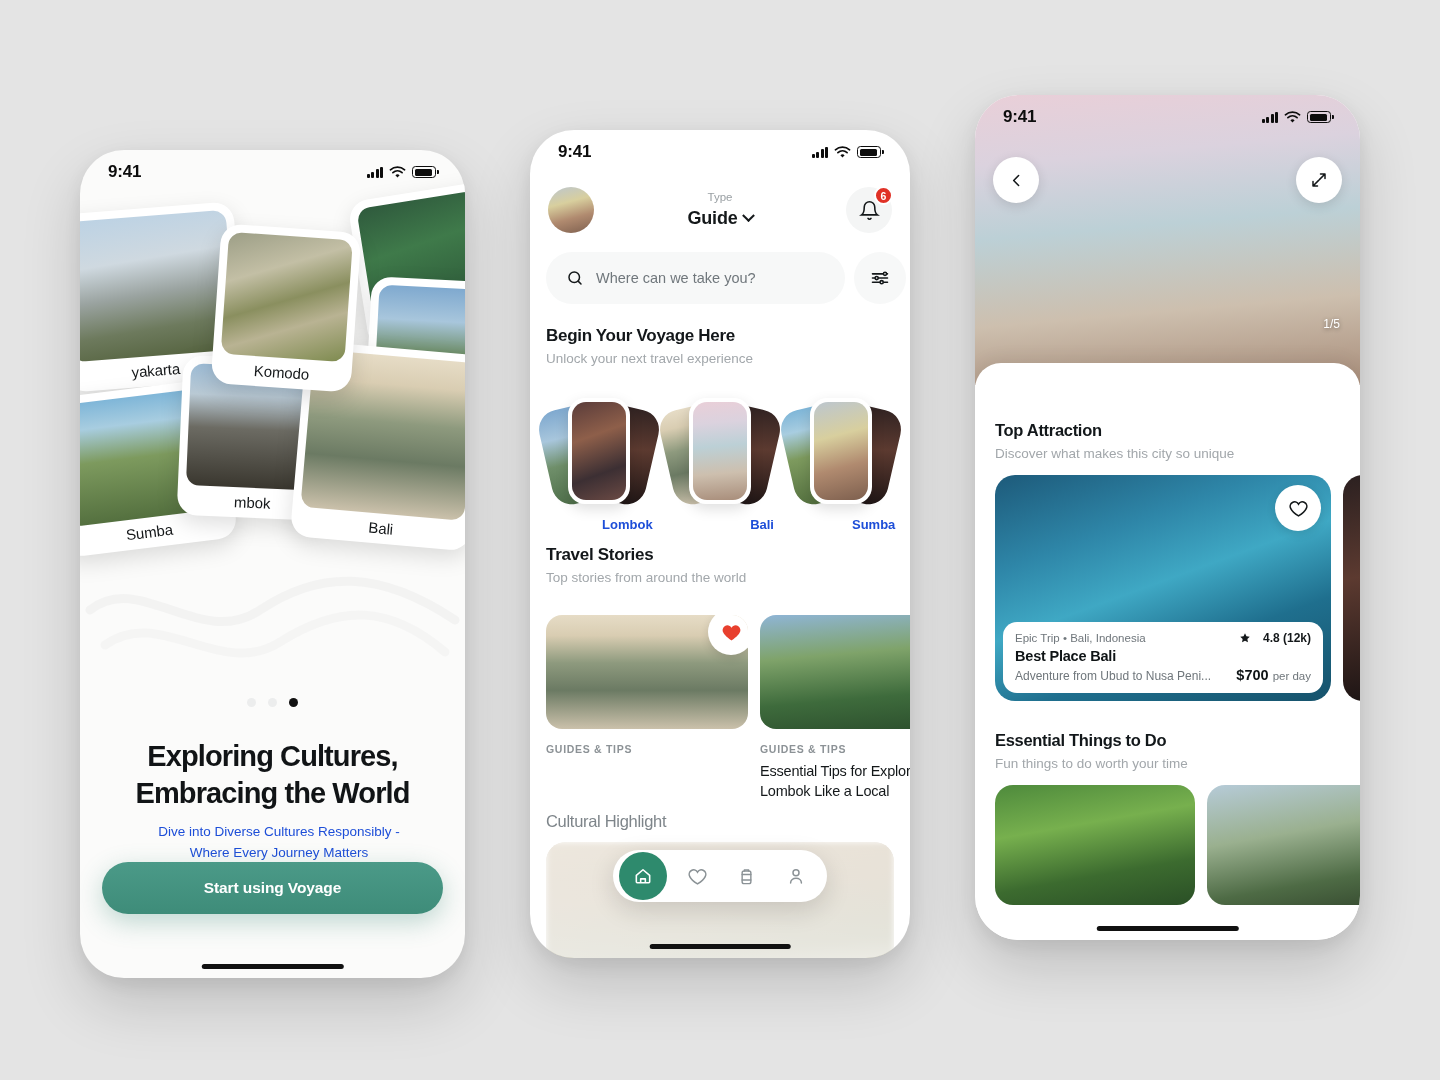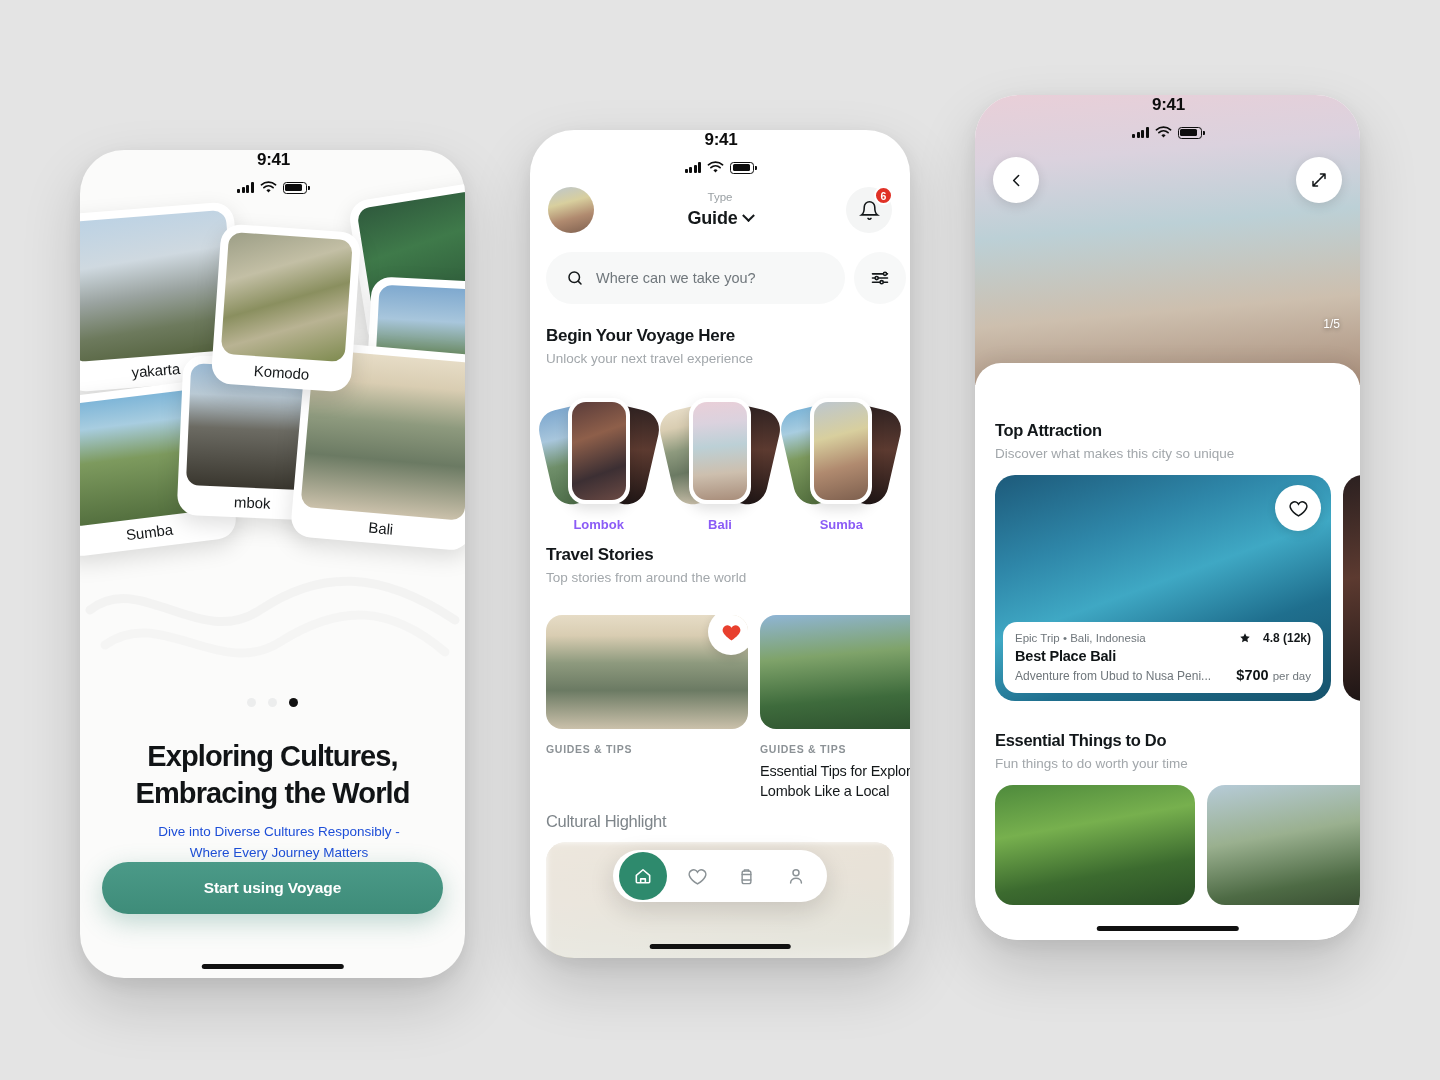--- a/index.html
+++ b/index.html
@@ -18,21 +18,21 @@
     border-radius:44px;
     overflow:hidden;
     box-shadow:0 26px 60px rgba(0,0,0,.16), 0 6px 18px rgba(0,0,0,.07);
   }
   .screen { position:absolute; inset:0; overflow:hidden; }
 
   
   .statusbar {
     position:absolute; top:0; left:0; right:0; height:44px;
     display:flex; align-items:center; justify-content:space-between;
-    padding:0 26px 0 28px; z-index:40;flex-direction:column;
+    padding:0 26px 0 28px; z-index:40;
   }
   .sb-time { font-size:17px; font-weight:700; letter-spacing:-.2px; color:#0d0d0d; }
   .sb-icons { display:flex; align-items:center; gap:6px; }
   .sig { display:flex; align-items:flex-end; gap:1.5px; height:11px; }
   .sig i { width:3px; background:#0d0d0d; border-radius:1px; display:block; }
   .sig i:nth-child(1){height:4px;} .sig i:nth-child(2){height:6px;}
   .sig i:nth-child(3){height:8.5px;} .sig i:nth-child(4){height:11px;}
   .batt { width:24px; height:12px; border:1.6px solid #0d0d0d; border-radius:3.5px; padding:1.5px; }
   .batt span { display:block; height:100%; width:88%; background:#0d0d0d; border-radius:1.5px; }
   .batt-tip { width:1.6px; height:4px; background:#0d0d0d; border-radius:0 1px 1px 0; margin-left:1px; }
@@ -149,21 +149,21 @@
     position:absolute; top:8px; width:66px; height:96px; border-radius:20px;
   }
   .dest .back-l { left:0px;  transform:rotate(-13deg); }
   .dest .back-r { right:0px; transform:rotate(13deg); }
   .dest .front {
     position:absolute; left:50%; top:0; transform:translateX(-50%);
     width:62px; height:106px; border-radius:17px; background:#fff; padding:4px;
     box-shadow:0 5px 14px rgba(0,0,0,.13);
   }
   .dest .front .ph { width:100%; height:100%; border-radius:14px; }
-  .dest .dname { position:absolute; bottom:4px; left:0; right:0; text-align:center; font-size:13px; font-weight:600; color:#8b5cf6; }
+  .dest .dname { position:absolute; bottom:4px; left:0; right:0; text-align:right; font-size:13px; font-weight:600; color:#1d4ed8; }
 
   .sec2 { position:absolute; top:415px; left:16px; right:16px; }
   .stories { position:absolute; top:485px; left:16px; right:-60px; display:flex; gap:12px; }
   .story { width:202px; flex:0 0 auto; }
   .story .thumb { width:100%; height:114px; border-radius:16px; overflow:hidden; position:relative; }
   .story .thumb .ph { width:100%; height:100%; }
   .fav-btn {
     position:absolute; top:-6px; right:-6px; width:46px; height:46px; border-radius:50%;
     background:#fff; display:flex; align-items:center; justify-content:center; cursor:pointer;
     box-shadow:0 3px 10px rgba(0,0,0,.12);

